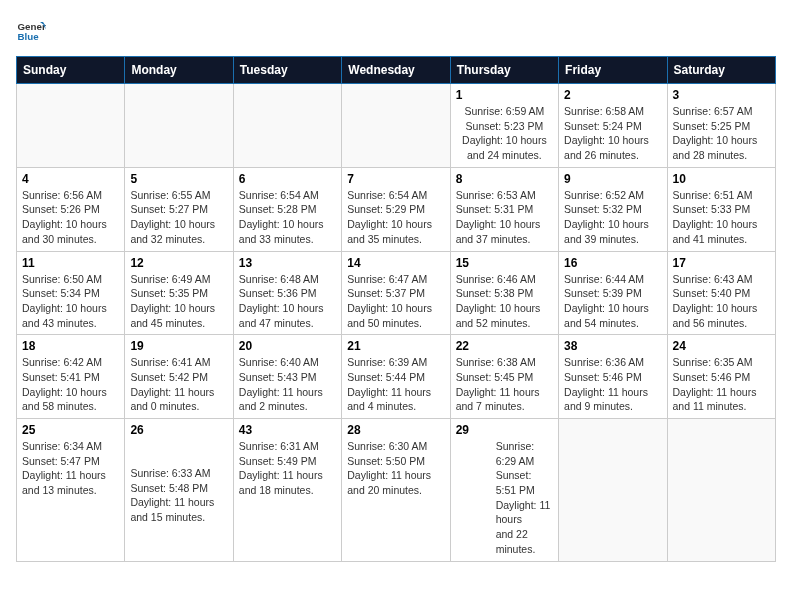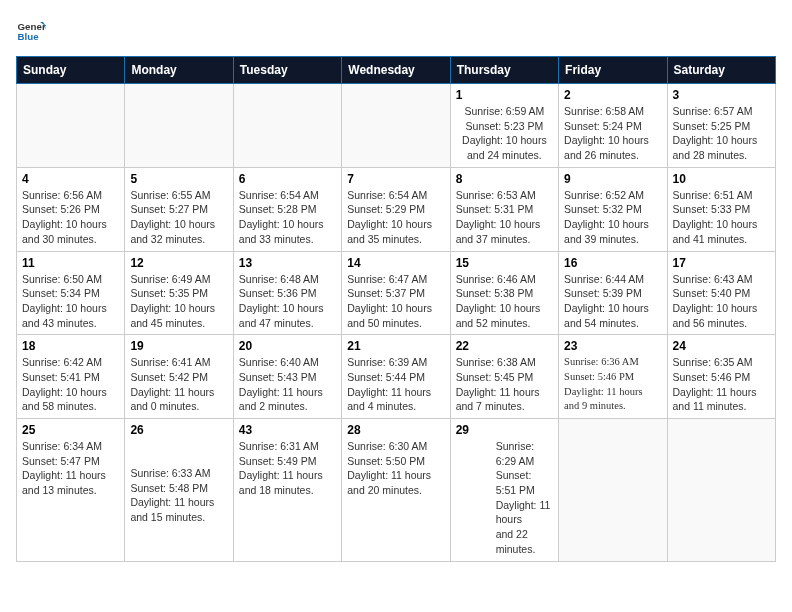--- a/index.html
+++ b/index.html
@@ -265,22 +265,22 @@
 and 4 minutes.</div>
         </td>
         <td>
           <span class="day-number">22</span>
           <div class="day-info" style="white-space: pre-line;">Sunrise: 6:38 AM
 Sunset: 5:45 PM
 Daylight: 11 hours
 and 7 minutes.</div>
         </td>
         <td>
-          <span class="day-number">23</span>
-          <div class="day-info" style="white-space: pre-line; font-family: Liberation Serif, serif;">Sunrise: 6:36 AM
+          <span class="day-number">38</span>
+          <div class="day-info" style="white-space: pre-line;">Sunrise: 6:36 AM
 Sunset: 5:46 PM
 Daylight: 11 hours
 and 9 minutes.</div>
         </td>
         <td>
           <span class="day-number">24</span>
           <div class="day-info" style="white-space: pre-line;">Sunrise: 6:35 AM
 Sunset: 5:46 PM
 Daylight: 11 hours
 and 11 minutes.</div>

